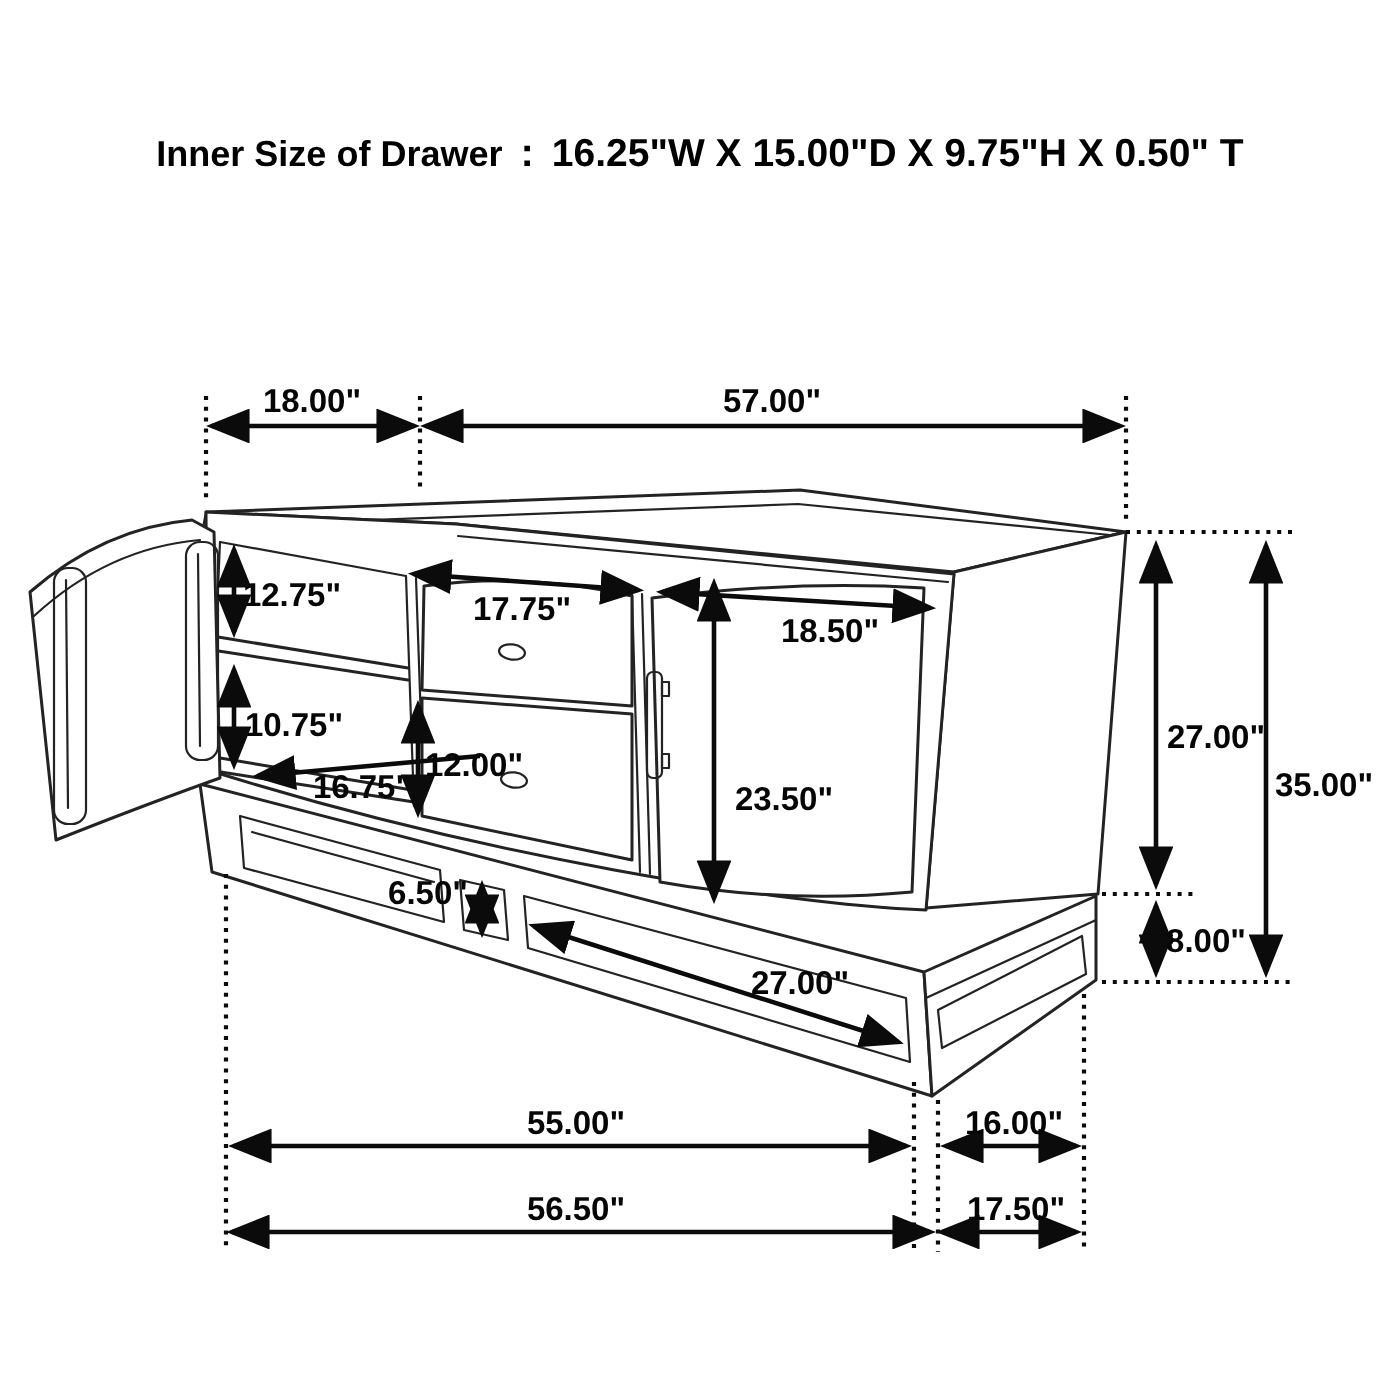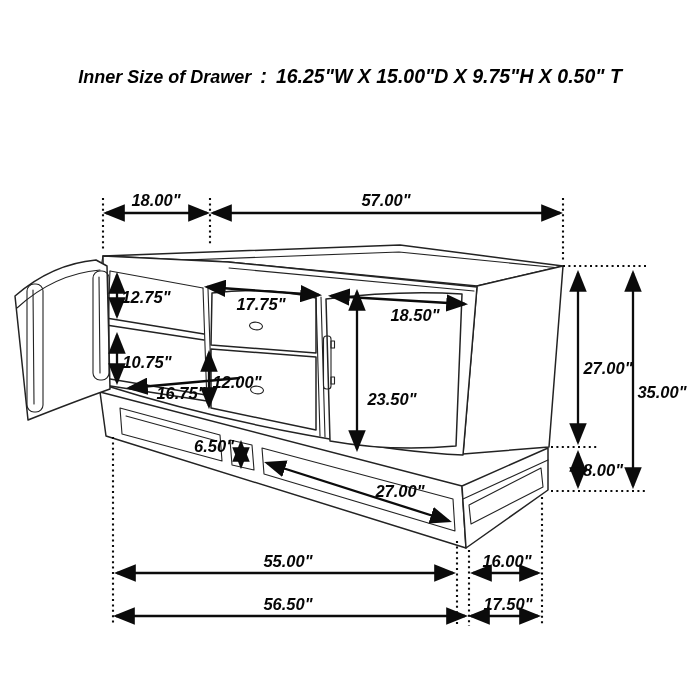--- a/index.html
+++ b/index.html
@@ -1,17 +1,17 @@
 <!DOCTYPE html>
 <html><head>
 <meta charset="utf-8">
 <style>
   html,body{margin:0;padding:0;background:#ffffff;}
   #stage{position:relative;width:700px;height:700px;background:#ffffff;overflow:hidden;
-         font-family:"Liberation Sans",sans-serif;font-style:italic;}
+         font-family:"Liberation Sans",sans-serif;}
   svg{display:block;}
   .art{fill:#ffffff;stroke:#232323;stroke-width:1.5;stroke-linejoin:round;stroke-linecap:round;}
   .artline{fill:none;stroke:#232323;stroke-width:1.5;stroke-linejoin:round;stroke-linecap:round;}
   .thin{stroke-width:1.1;}
   .dim{stroke:#0b0b0b;stroke-width:2.3;fill:none;}
   .dot{stroke:#0b0b0b;stroke-width:2.1;stroke-dasharray:2 3.4;fill:none;stroke-linecap:butt;}
   .lbl{font-family:"Liberation Sans",sans-serif;font-size:16.5px;font-weight:700;fill:#060606;text-anchor:middle;}
   .ttl{font-family:"Liberation Sans",sans-serif;font-weight:700;fill:#000000;text-anchor:middle;}
 </style>
 </head>

